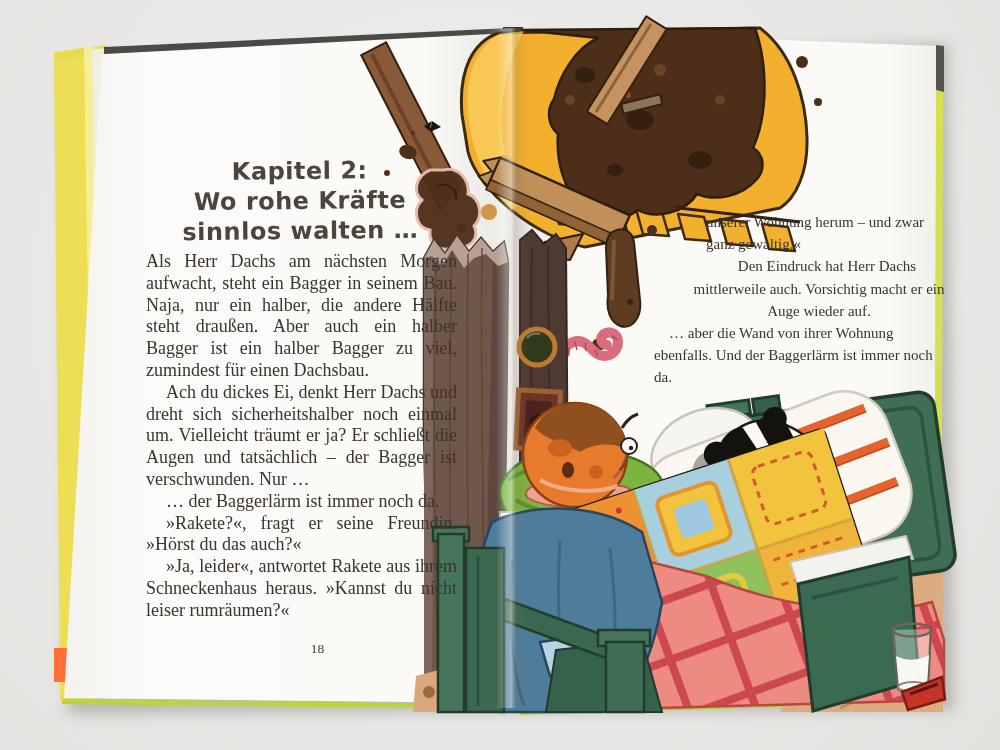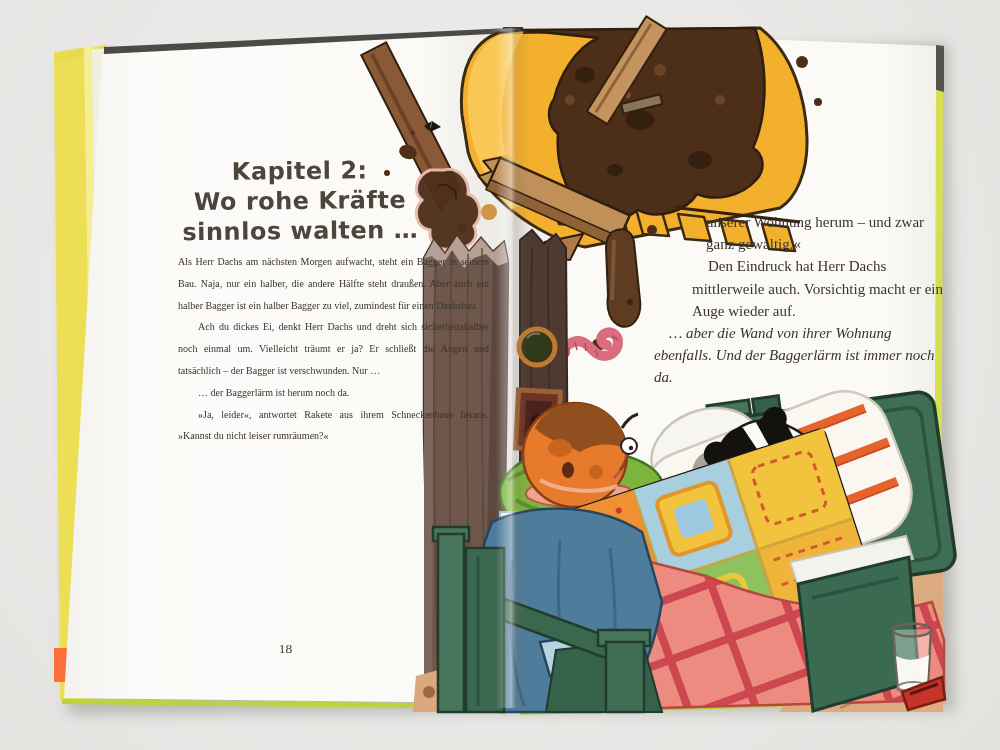--- a/index.html
+++ b/index.html
@@ -14,37 +14,37 @@
   .txt{position:absolute;color:#3a342d;}
 
   .chapter-title{
     left:150px;top:156px;width:300px;text-align:center;
     font-family:"DejaVu Sans", sans-serif;font-weight:700;
     font-size:24px;line-height:30px;color:#4c453c;letter-spacing:.5px;
     transform:rotate(-.6deg);
   }
   .left-body{
     left:146px;top:251px;width:311px;
-    font-size:10px;line-height:21.8px;text-align:justify;margin-left:32px;
+    font-size:18px;line-height:21.8px;text-align:justify;
   }
   .left-body p{margin:0;text-indent:20px;}
   .left-body p.first{text-indent:0;}
   .page-number{
-    left:130px;top:641px;width:311px;text-align:center;
+    left:162px;top:641px;width:311px;text-align:center;
     font-size:13.5px;color:#454039;
   }
   .right-body{
     left:654px;top:211px;width:292px;
     font-size:15px;line-height:22.2px;text-align:left;
   }
   .right-body p{margin:0;}
   .right-body p.rp-0{padding-left:52px;}
-  .right-body p.rp-1{padding-left:38px;text-indent:16px;}
+  .right-body p.rp-1{padding-left:38px;text-indent:16px;text-align:center;}
   .right-body p.rp-2{padding-left:27px;}
-  .right-body p.rp-3{padding-left:0;text-indent:15px;font-style:italic;}
+  .right-body p.rp-3{padding-left:0;text-indent:15px;}
 </style>
 </head>
 <body>
 
 <div id="canvas">
 
 <svg id="art" viewBox="0 0 1000 750" aria-hidden="true">
   <defs>
     <filter id="blur8" x="-10%" y="-10%" width="120%" height="120%">
           <feGaussianBlur stdDeviation="7"></feGaussianBlur>
@@ -354,21 +354,22 @@
 
   <div class="txt chapter-title">
     <span style="display:block">Kapitel 2:</span>
     <span style="display:block">Wo rohe Kräfte</span>
     <span style="display:block">sinnlos walten …</span>
   </div>
 
   <div class="txt left-body">
     <p class="first">Als Herr Dachs am nächsten Morgen aufwacht, steht ein Bagger in seinem Bau. Naja, nur ein halber, die andere Hälfte steht draußen. Aber auch ein halber Bagger ist ein halber Bagger zu viel, zumindest für einen Dachsbau.</p>
     <p>Ach du dickes Ei, denkt Herr Dachs und dreht sich sicherheitshalber noch einmal um. Vielleicht träumt er ja? Er schließt die Augen und tatsächlich – der Bagger ist verschwunden. Nur …</p>
-    <p>… der Baggerlärm ist herum noch da.</p>
+    <p>… der Baggerlärm ist immer noch da.</p>
+    <p>»Rakete?«, fragt er seine Freundin. »Hörst du das auch?«</p>
     <p>»Ja, leider«, antwortet Rakete aus ihrem Schneckenhaus heraus. »Kannst du nicht leiser rumräumen?«</p>
   </div>
 
   <div class="txt page-number">18</div>
 
   <div class="txt right-body">
     <p class="rp-0">unserer Wohnung herum – und zwar ganz gewaltig.«</p>
     <p class="rp-1">Den Eindruck hat Herr Dachs mittlerweile auch. Vorsichtig macht er ein Auge wieder auf.</p>
     <p class="rp-3">… aber die Wand von ihrer Wohnung ebenfalls. Und der Baggerlärm ist immer noch da.</p>
   </div>

